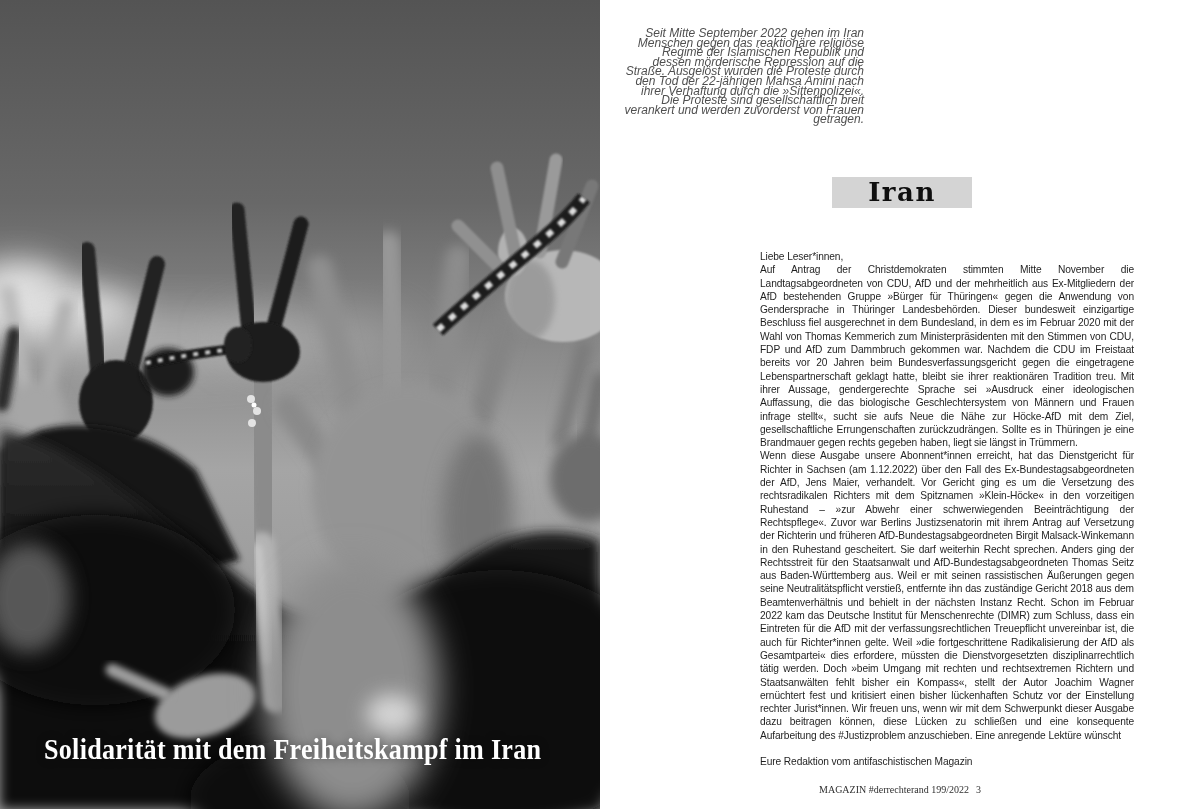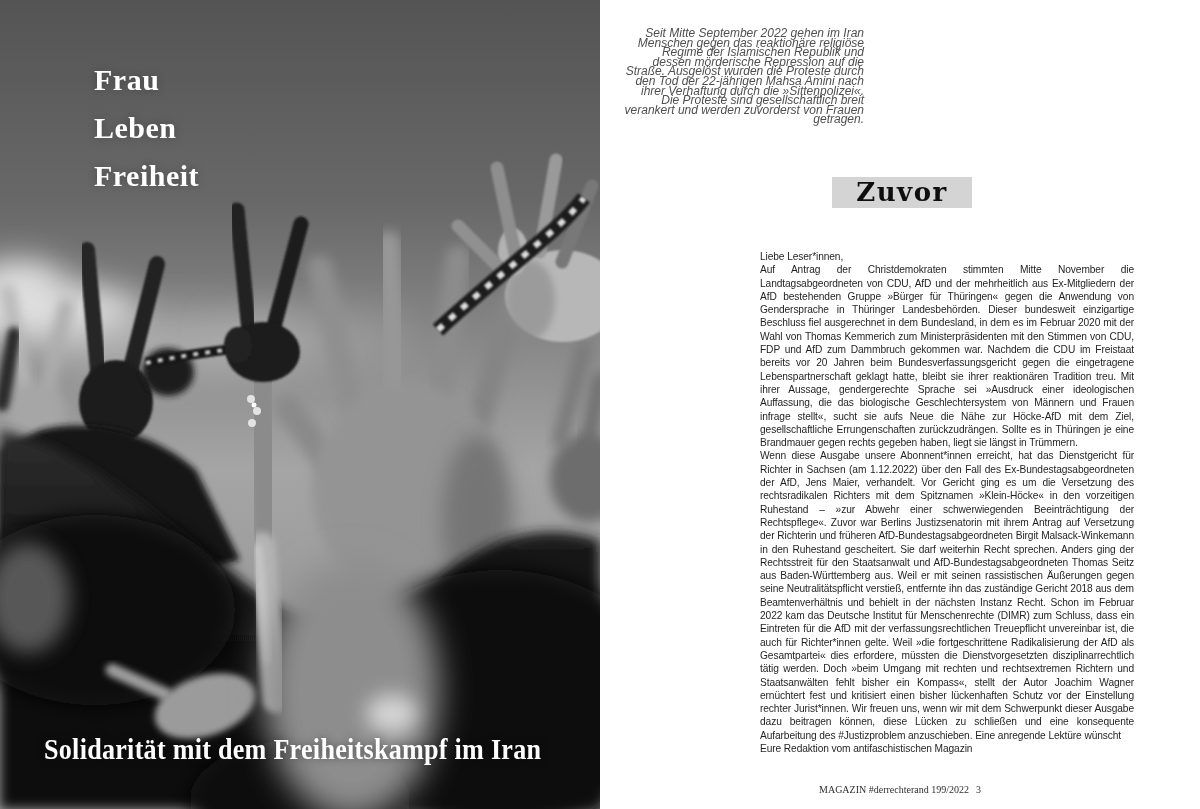--- a/index.html
+++ b/index.html
@@ -35,21 +35,21 @@
     background:#d4d4d4;text-align:center;
     font-family:"DejaVu Serif",serif;font-weight:700;
     font-size:26px;line-height:31px;letter-spacing:1.5px;color:#0e0e0e;
   }
   .editorial{
     position:absolute;left:760px;top:250px;width:374px;
     font-size:10.2px;line-height:13.3px;letter-spacing:-.1px;
     text-align:justify;color:#1f1f1f;
   }
   .editorial p{margin:0;hyphens:auto;}
-  .editorial p.signoff{text-align:left;}
+  .editorial p.signoff{margin-top:13px;text-align:left;}
   .page-footer{
     position:absolute;left:600px;top:784px;width:600px;text-align:center;
     font-family:"Liberation Serif",serif;font-size:10px;color:#2f2f2f;
   }
   .page-footer .pagenum{margin-left:7px;}
 </style>
 </head>
 <body>
 
 <div class="spread">
@@ -161,33 +161,28 @@
         <ellipse cx="28" cy="598" rx="42" ry="55" fill="#606060" opacity=".9" filter="url(#f10)"></ellipse>
         <path d="M262,545 L276,700" stroke="#b3b3b3" stroke-width="26" stroke-linecap="round" fill="none" filter="url(#f3)"></path>
         <path d="M258,548 L268,660" stroke="#d0d0d0" stroke-width="8" stroke-linecap="round" fill="none" opacity=".7" filter="url(#f3)"></path>
         <ellipse cx="205" cy="706" rx="52" ry="30" fill="#9b9b9b" transform="rotate(-18 205 706)" filter="url(#f3)"></ellipse>
         <path d="M165,694 L112,670" stroke="#9d9d9d" stroke-width="13" stroke-linecap="round" fill="none" filter="url(#f3)"></path>
         <ellipse cx="352" cy="690" rx="88" ry="130" fill="#8d8d8d" filter="url(#f16)"></ellipse>
         <ellipse cx="392" cy="714" rx="26" ry="20" fill="#dcdcdc" opacity=".9" filter="url(#f10)"></ellipse>
       </g>
     </svg>
 
-    <div class="photo-title">
-      <div>Frau</div>
-      <div>Leben</div>
-      <div>Freiheit</div>
-    </div>
     <div class="photo-headline">Solidarität mit dem Freiheitskampf im Iran</div>
   </div>
 
   <div>
     <div class="caption">Seit Mitte September 2022 gehen im Iran Menschen gegen das reaktionäre religiöse Regime der Islamischen Republik und dessen mörderische Repression auf die Straße. Ausgelöst wurden die Proteste durch den Tod der 22-jährigen Mahsa Amini nach ihrer Verhaftung durch die »Sittenpolizei«. Die Proteste sind gesellschaftlich breit verankert und werden zuvorderst von Frauen getragen.</div>
 
     <div class="intro-box">
-      <span>Zuvor</span>
+      <span>Iran</span>
     </div>
 
     <div class="editorial">
       <p lang="de">Liebe Leser*innen,</p>
       <p lang="de">Auf Antrag der Christdemokraten stimmten Mitte November die Landtagsabgeordneten von CDU, AfD und der mehrheitlich aus Ex-Mitgliedern der AfD bestehenden Gruppe »Bürger für Thüringen« gegen die Anwendung von Gendersprache in Thüringer Landesbehörden. Dieser bundesweit einzigartige Beschluss fiel ausgerechnet in dem Bundesland, in dem es im Februar 2020 mit der Wahl von Thomas Kemmerich zum Ministerpräsidenten mit den Stimmen von CDU, FDP und AfD zum Dammbruch gekommen war. Nachdem die CDU im Freistaat bereits vor 20 Jahren beim Bundesverfassungsgericht gegen die eingetragene Lebenspartnerschaft geklagt hatte, bleibt sie ihrer reaktionären Tradition treu. Mit ihrer Aussage, gendergerechte Sprache sei »Ausdruck einer ideologischen Auffassung, die das biologische Geschlechtersystem von Männern und Frauen infrage stellt«, sucht sie aufs Neue die Nähe zur Höcke-AfD mit dem Ziel, gesellschaftliche Errungenschaften zurückzudrängen. Sollte es in Thüringen je eine Brandmauer gegen rechts gegeben haben, liegt sie längst in Trümmern.</p>
       <p lang="de">Wenn diese Ausgabe unsere Abonnent*innen erreicht, hat das Dienstgericht für Richter in Sachsen (am 1.12.2022) über den Fall des Ex-Bundestagsabgeordneten der AfD, Jens Maier, verhandelt. Vor Gericht ging es um die Versetzung des rechtsradikalen Richters mit dem Spitznamen »Klein-Höcke« in den vorzeitigen Ruhestand – »zur Abwehr einer schwerwiegenden Beeinträchtigung der Rechtspflege«. Zuvor war Berlins Justizsenatorin mit ihrem Antrag auf Versetzung der Richterin und früheren AfD-Bundestagsabgeordneten Birgit Malsack-Winkemann in den Ruhestand gescheitert. Sie darf weiterhin Recht sprechen. Anders ging der Rechtsstreit für den Staatsanwalt und AfD-Bundestagsabgeordneten Thomas Seitz aus Baden-Württemberg aus. Weil er mit seinen rassistischen Äußerungen gegen seine Neutralitätspflicht verstieß, entfernte ihn das zuständige Gericht 2018 aus dem Beamtenverhältnis und behielt in der nächsten Instanz Recht. Schon im Februar 2022 kam das Deutsche Institut für Menschenrechte (DIMR) zum Schluss, dass ein Eintreten für die AfD mit der verfassungsrechtlichen Treuepflicht unvereinbar ist, die auch für Richter*innen gelte. Weil »die fortgeschrittene Radikalisierung der AfD als Gesamtpartei« dies erfordere, müssten die Dienstvorgesetzten disziplinarrechtlich tätig werden. Doch »beim Umgang mit rechten und rechtsextremen Richtern und Staatsanwälten fehlt bisher ein Kompass«, stellt der Autor Joachim Wagner ernüchtert fest und kritisiert einen bisher lückenhaften Schutz vor der Einstellung rechter Jurist*innen. Wir freuen uns, wenn wir mit dem Schwerpunkt dieser Ausgabe dazu beitragen können, diese Lücken zu schließen und eine konsequente Aufarbeitung des #Justizproblem anzuschieben. Eine anregende Lektüre wünscht</p>
       <p class="signoff">Eure Redaktion vom antifaschistischen Magazin</p>
     </div>
 
     <div class="page-footer">

